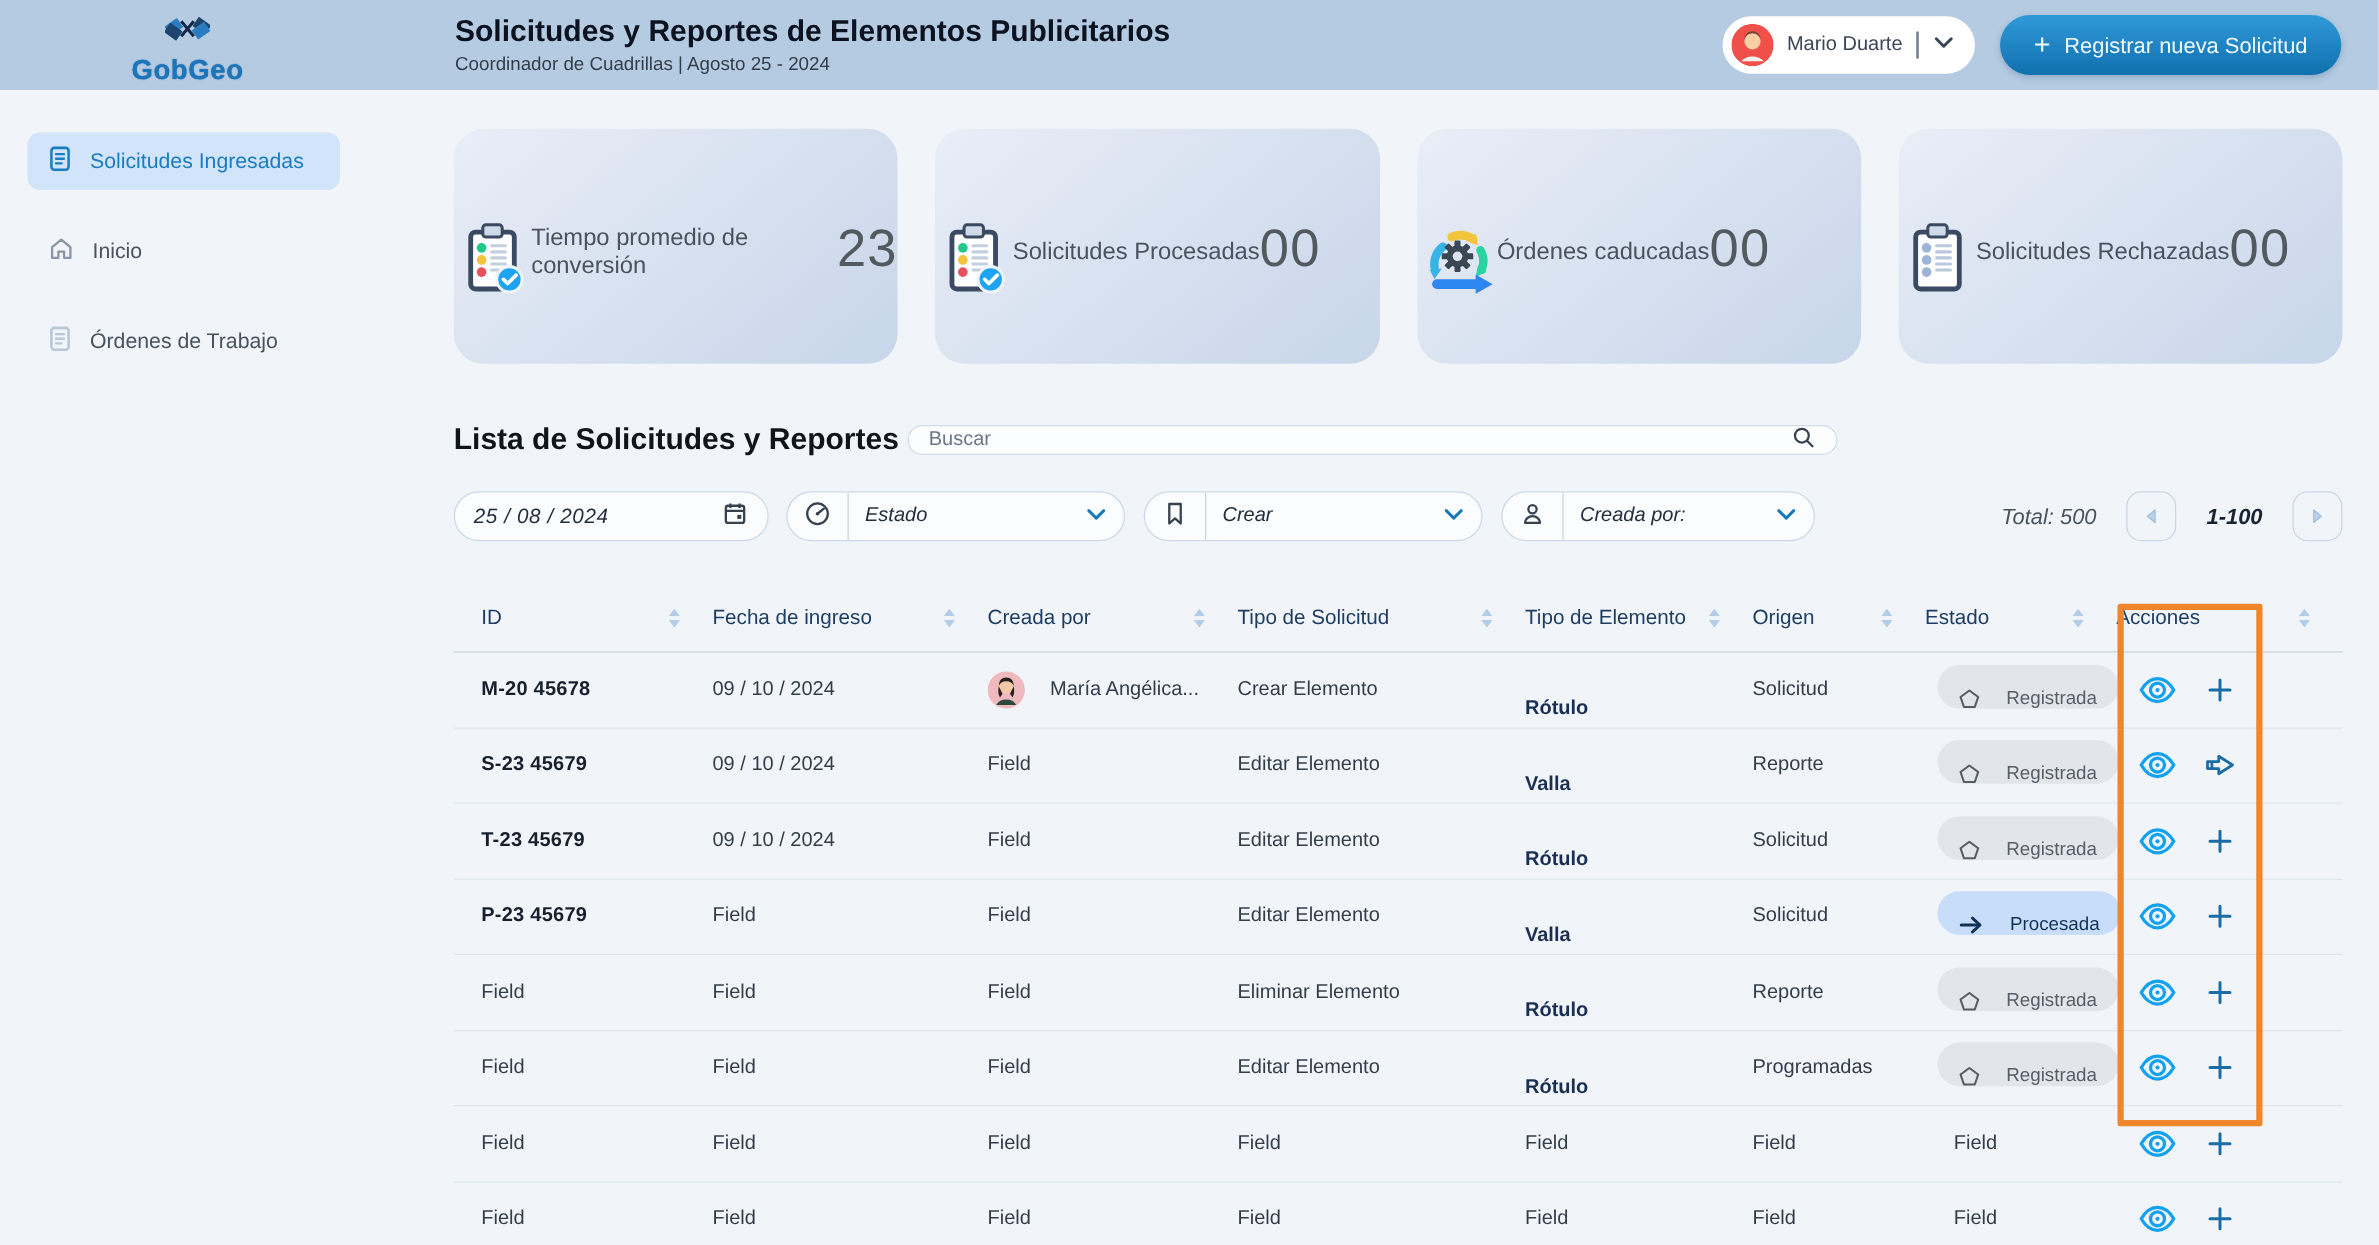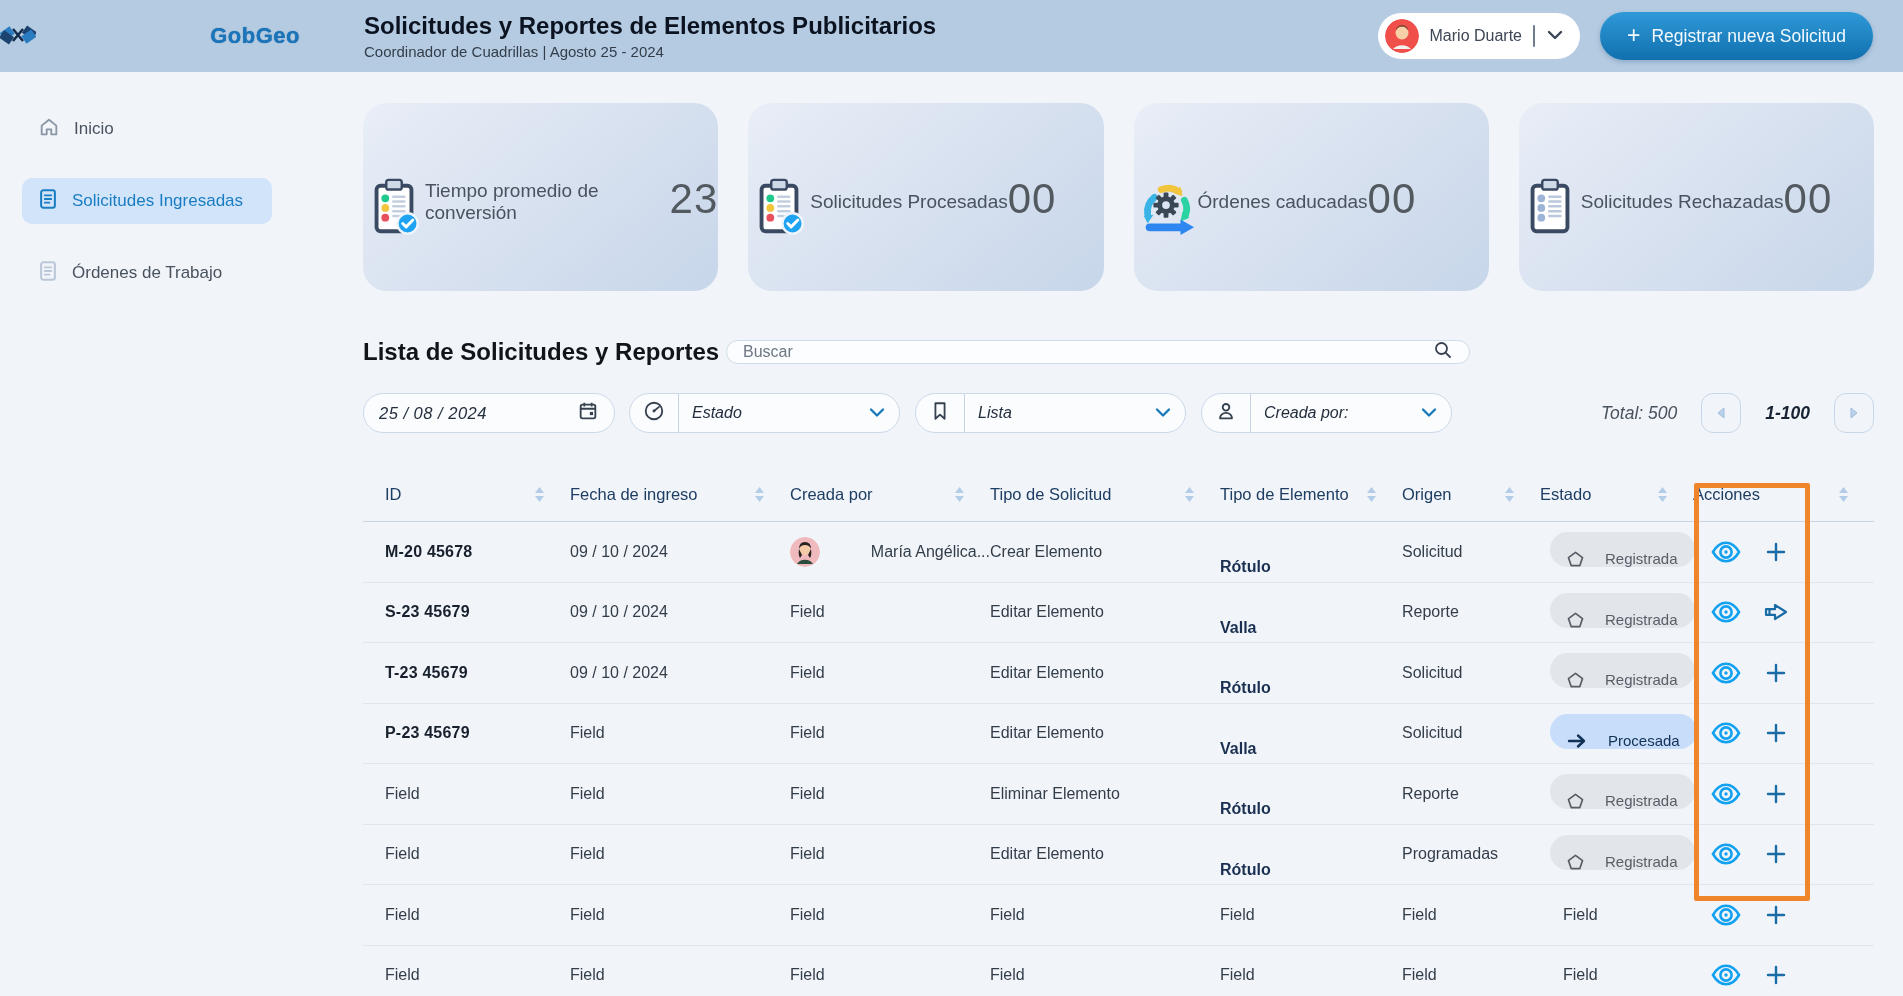--- a/index.html
+++ b/index.html
@@ -1,21 +1,21 @@
 <!DOCTYPE html>
 <html><head>
 <meta charset="utf-8">
 <style>
   * { margin:0; padding:0; box-sizing:border-box; }
   html,body { width:1903px; height:996px; overflow:hidden; }
   body { font-family:"Liberation Sans", sans-serif; background:#f1f5f9; position:relative; }
 
   
   .header { height:72px; background:#b5cbe2; display:flex; align-items:center; }
-  .logo-wrap { width:300px; display:flex; flex-direction:row; align-items:center; justify-content:space-between; padding-top:2px; }
+  .logo-wrap { width:300px; display:flex; flex-direction:column; align-items:center; justify-content:center; padding-top:2px; }
   .logo-text { font-size:22px; font-weight:800; color:#1a75bb; letter-spacing:.5px; margin-top:-2px;
                text-shadow:0 0 1px #155a91; }
   .title-block { margin-left:64px; }
   .page-title { font-size:24px; font-weight:700; color:#0b1220; }
   .page-subtitle { font-size:15px; color:#333e4a; margin-top:3px; }
   .header-spacer { flex:1; }
   .user-chip { height:46px; background:#fff; border-radius:24px; display:flex; align-items:center;
                gap:11px; padding:0 16px 0 7px; cursor:pointer; }
   .avatar { width:34px; height:34px; border-radius:50%; overflow:hidden; flex:none; }
   .user-name { font-size:16px; color:#3c4655; }
@@ -75,21 +75,21 @@
   
   .table { margin-top:35px; }
   .tgrid { display:grid; grid-template-columns:185px 220px 200px 230px 182px 138px 153px 1fr;
            align-items:center; padding-left:22px; }
   .thead { height:54px; border-bottom:1px solid #c8d4e2; color:#1e3d63; font-size:16.5px; font-weight:500; }
   .th { display:flex; align-items:center; }
   .th .sorter { margin-left:auto; margin-right:26px; display:flex; flex-direction:column; gap:3px; cursor:pointer; }
   .trow { height:60.5px; border-bottom:1px solid #dee7f0; font-size:16px; color:#333d49; }
   .cell-id { font-size:16px; }
   .cell-id.bold { font-weight:700; color:#18202e; letter-spacing:.2px; }
-  .cell-creada { display:flex; align-items:center; gap:8px;justify-content:space-between; }
+  .cell-creada { display:flex; align-items:center; gap:20px; }
   .cell-elem.bold { font-weight:700; color:#1a2f51;margin-top:31px; }
   .estado-wrap { padding-left:10px; }
   .badge { display:inline-flex; align-items:flex-end; gap:21px; height:35px; padding:0 17px; border-radius:18px;
            font-size:15px; }
   .badge.registrada { background:#e2e5e9; color:#585e68; }
   .badge.procesada { background:#c8ddfa; color:#113156; font-weight:500; }
   .estado-text { padding-left:13px; }
   .cell-actions { display:flex; align-items:center; gap:20px; padding-left:18px; }
   .action-btn { width:30px; height:30px; display:flex; align-items:center; justify-content:center;
                 background:none; border:none; cursor:pointer; }
@@ -140,32 +140,32 @@
   </div>
   <button class="register-btn">
     <span class="register-plus">+</span>
     <span>Registrar nueva Solicitud</span>
   </button>
 </div>
 
 <div class="app-body">
 
   <div class="sidebar" id="sidebar">
-      <div class="side-item">
-      <span class="side-icon"><svg width="22" height="22" viewBox="0 0 24 24">
-            <path d="M4 10.5 L12 4 L20 10.5 V20 H14.5 V14.5 H9.5 V20 H4 Z" fill="none" stroke="#8a95a5" stroke-width="2" stroke-linejoin="round"></path>
-          </svg></span>
-      <span class="side-label">Inicio</span>
-    </div>
       <div class="side-item active">
       <span class="side-icon"><svg width="20" height="22" viewBox="0 0 20 24">
             <rect x="2.5" y="2.5" width="15" height="19" rx="2.5" fill="none" stroke="#1a7dc2" stroke-width="2.2"></rect>
             <path d="M6.5 8 h7 M6.5 12 h7 M6.5 16 h5" stroke="#1a7dc2" stroke-width="2" stroke-linecap="round"></path>
           </svg></span>
       <span class="side-label">Solicitudes Ingresadas</span>
+    </div>
+      <div class="side-item">
+      <span class="side-icon"><svg width="22" height="22" viewBox="0 0 24 24">
+            <path d="M4 10.5 L12 4 L20 10.5 V20 H14.5 V14.5 H9.5 V20 H4 Z" fill="none" stroke="#8a95a5" stroke-width="2" stroke-linejoin="round"></path>
+          </svg></span>
+      <span class="side-label">Inicio</span>
     </div>
       <div class="side-item">
       <span class="side-icon"><svg width="20" height="22" viewBox="0 0 20 24">
             <rect x="2.5" y="2.5" width="15" height="19" rx="2.5" fill="none" stroke="#bac7d8" stroke-width="2.2"></rect>
             <path d="M6.5 8 h7 M6.5 12 h7 M6.5 16 h5" stroke="#bac7d8" stroke-width="2" stroke-linecap="round"></path>
           </svg></span>
       <span class="side-label">Órdenes de Trabajo</span>
     </div>
     </div>
 
@@ -298,21 +298,21 @@
             </svg>
         </span>
       </div>
       <div class="pill pill-dd">
         <span>
           <svg width="22" height="22" viewBox="0 0 24 24">
               <path d="M7 3.5 h10 v17 l-5 -4.5 l-5 4.5 Z" fill="none" stroke="#37424f" stroke-width="2" stroke-linejoin="round"></path>
             </svg>
         </span>
         <span class="dd-divider"></span>
-        <span class="dd-label">Lista</span>
+        <span class="dd-label">Crear</span>
         <span class="ml-auto" style="margin-right:14px">
           <svg width="16" height="11" viewBox="0 0 16 11">
               <path d="M2 2.5 L8 8.5 L14 2.5" fill="none" stroke="#1779ba" stroke-width="2.3" stroke-linecap="round" stroke-linejoin="round"></path>
             </svg>
         </span>
       </div>
       <div class="pill pill-dd narrow">
         <span>
           <svg width="22" height="22" viewBox="0 0 24 24">
               <circle cx="12" cy="8" r="3.6" fill="none" stroke="#37424f" stroke-width="2"></circle>

